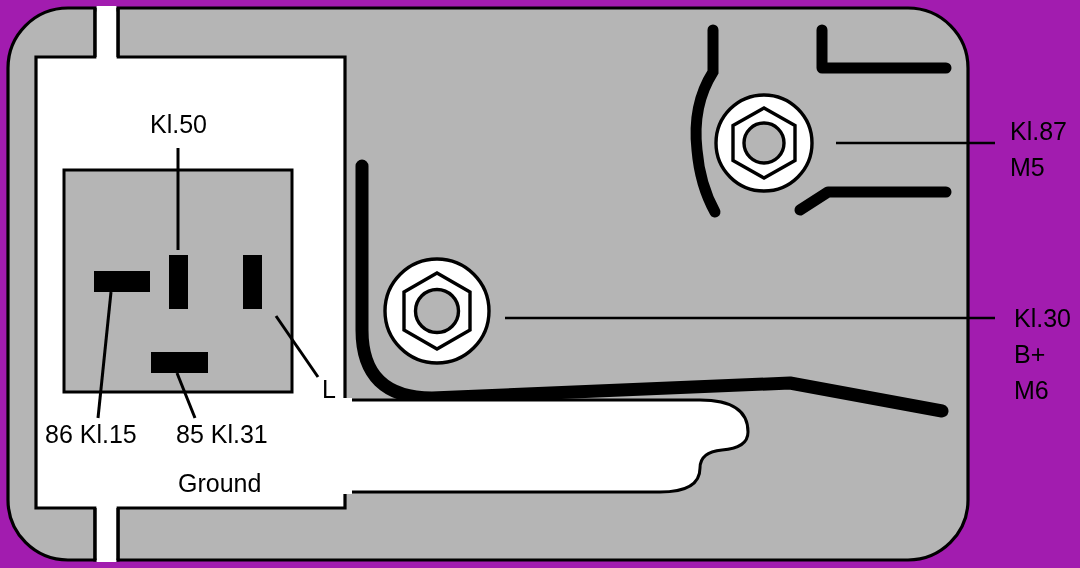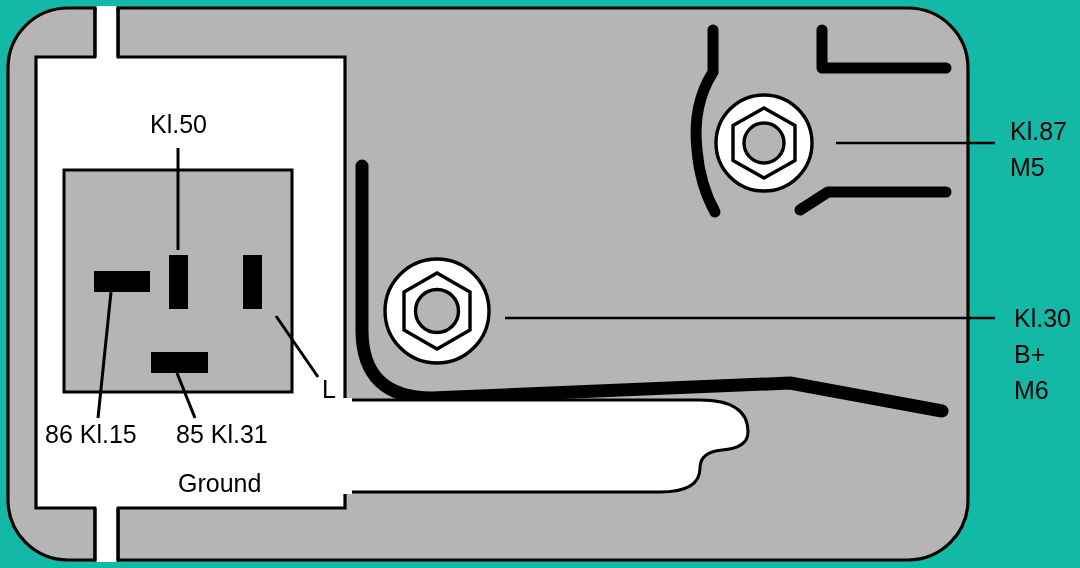--- a/index.html
+++ b/index.html
@@ -1,21 +1,21 @@
 <!DOCTYPE html>
 <html><head>
 <meta charset="utf-8">
 <style>
   html,body{margin:0;padding:0;background:#ffffff;}
   body{
     width:1080px;height:568px;
     font-family:"Liberation Sans", sans-serif;
     overflow:hidden;
   }
-  #stage{position:relative;width:1080px;height:568px;background:#14b8a6;}
+  #stage{position:relative;width:1080px;height:568px;background:#a21caf;}
   svg{display:block;}
   .lbl{font-family:"Liberation Sans", sans-serif;fill:#000;}
 </style>
 </head>
 <body>
 
 <div id="stage">
 
 <svg width="1080" height="568" viewBox="0 0 1080 568">
 

